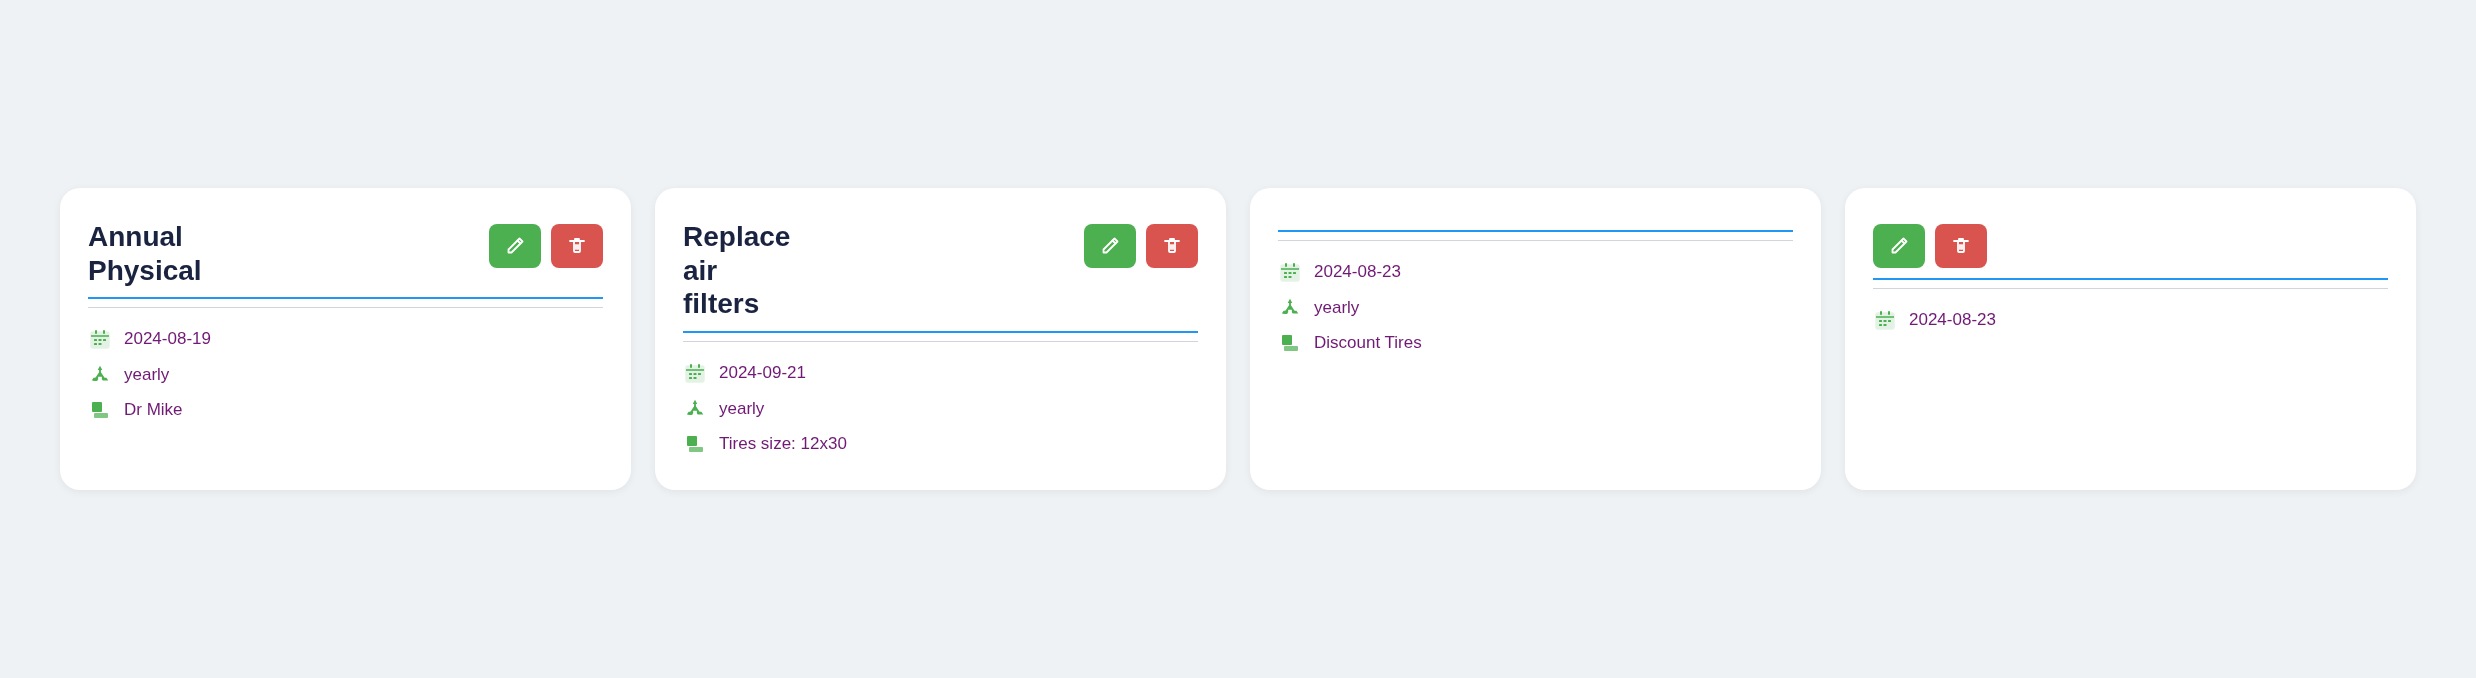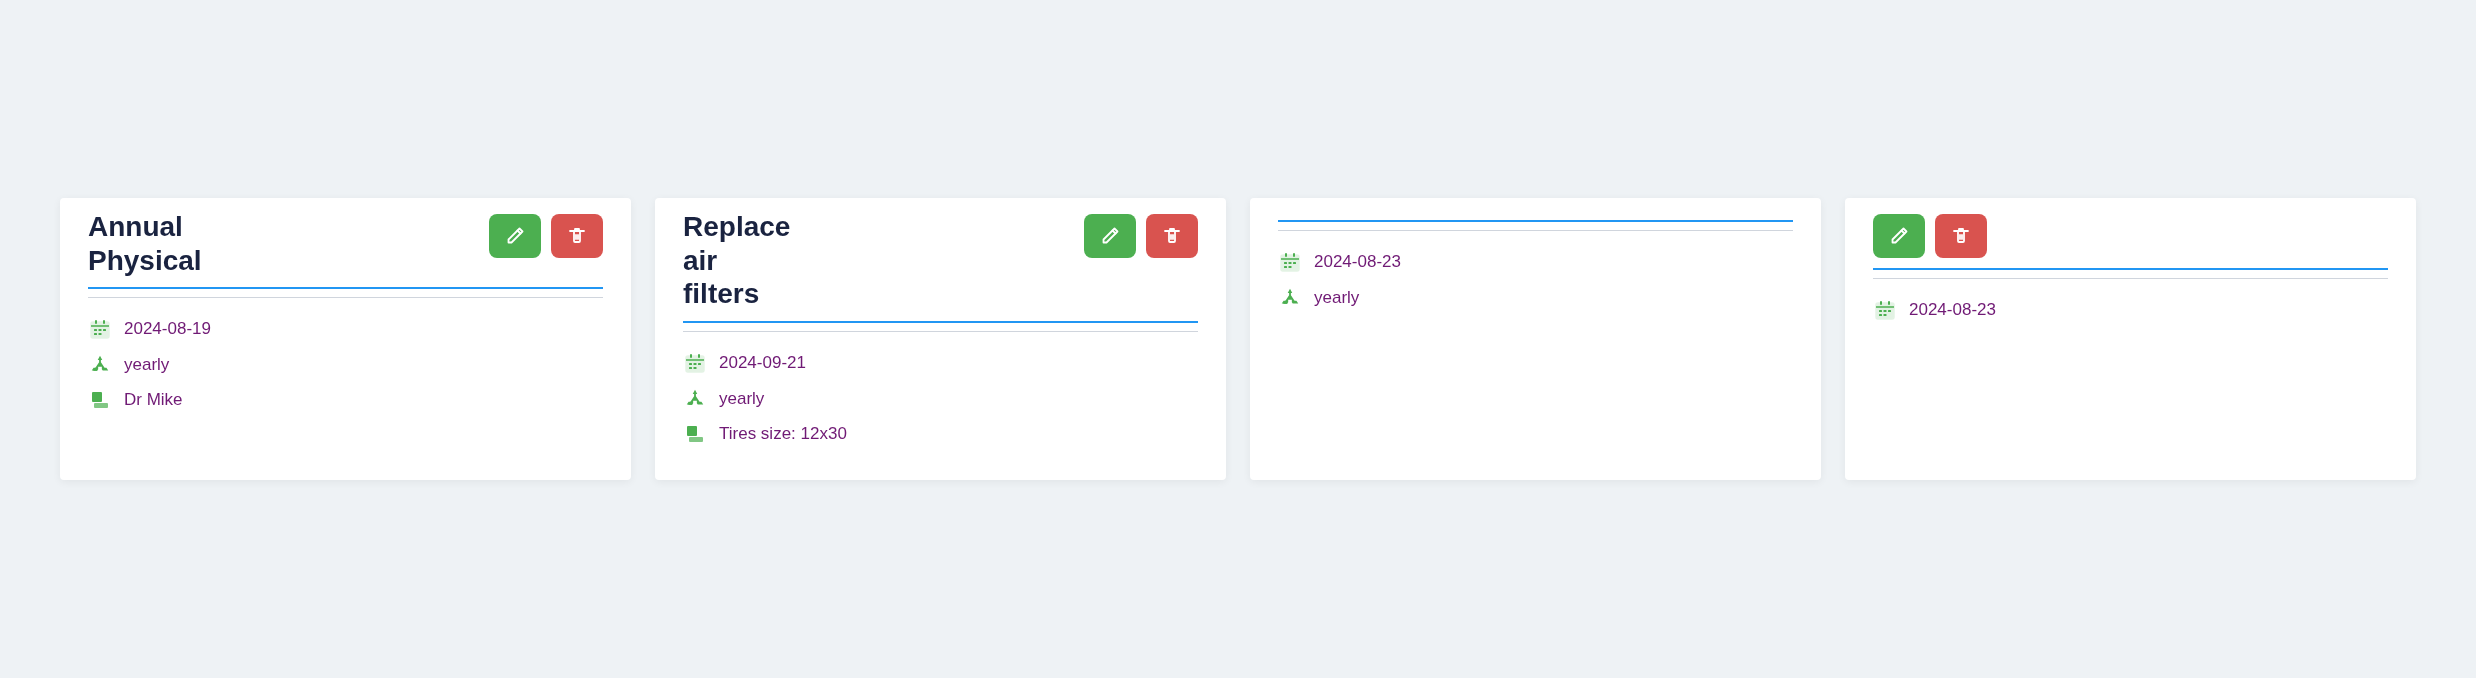--- a/index.html
+++ b/index.html
@@ -21,22 +21,22 @@
     .cards-container {
       display: flex;
       gap: 24px;
       width: 100%;
       max-width: 2476px;
       padding: 30px 40px;
     }
 
     .card {
       background: #fff;
-      border-radius: 4px;
-      padding: 12px 28px 36px 28px;
+      border-radius: 20px;
+      padding: 32px 28px 36px 28px;
       flex: 1;
       box-shadow: 0 2px 8px rgba(0,0,0,0.06);
       min-width: 0;
     }
 
     .card-header {
       display: flex;
       align-items: flex-start;
       justify-content: space-between;
       margin-bottom: 0;
@@ -293,20 +293,29 @@
     </div>
         <div class="info-row">
         <span class="icon-recycle">
             <svg width="22" height="22" viewBox="0 0 24 24" fill="#4caf50" xmlns="http://www.w3.org/2000/svg">
       <path d="M12 2L9.5 6.5H11V9L7 15H5L3 18H9L10 16.5V14H14V16.5L15 18H21L19 15H17L13 9V6.5H14.5L12 2Z"></path>
       <path d="M7 15L5 18H9" stroke="#4caf50" stroke-width="1" fill="none"></path>
     </svg>
           </span>
         <span>yearly</span>
       </div>
+        <div class="info-row">
+        <span class="icon-tag">
+            <svg width="20" height="20" viewBox="0 0 20 20" fill="#4caf50" xmlns="http://www.w3.org/2000/svg">
+      <rect x="2" y="2" width="10" height="10" rx="1" fill="#4caf50"></rect>
+      <rect x="4" y="13" width="14" height="5" rx="1" fill="#4caf50" opacity="0.7"></rect>
+    </svg>
+          </span>
+        <span>Discount Tires</span>
+      </div>
       </div>
     </div>
     <div class="card">
       <div class="card-header">
         <div class="card-actions">
           <button class="btn-edit">
             <svg width="20" height="20" viewBox="0 0 20 20" fill="none" xmlns="http://www.w3.org/2000/svg">
               <path d="M14.5 2.5L17.5 5.5L6.5 16.5H3.5V13.5L14.5 2.5Z" stroke="white" stroke-width="1.8" fill="none" stroke-linecap="round" stroke-linejoin="round"></path>
               <path d="M12.5 4.5L15.5 7.5" stroke="white" stroke-width="1.8" stroke-linecap="round"></path>
             </svg>

